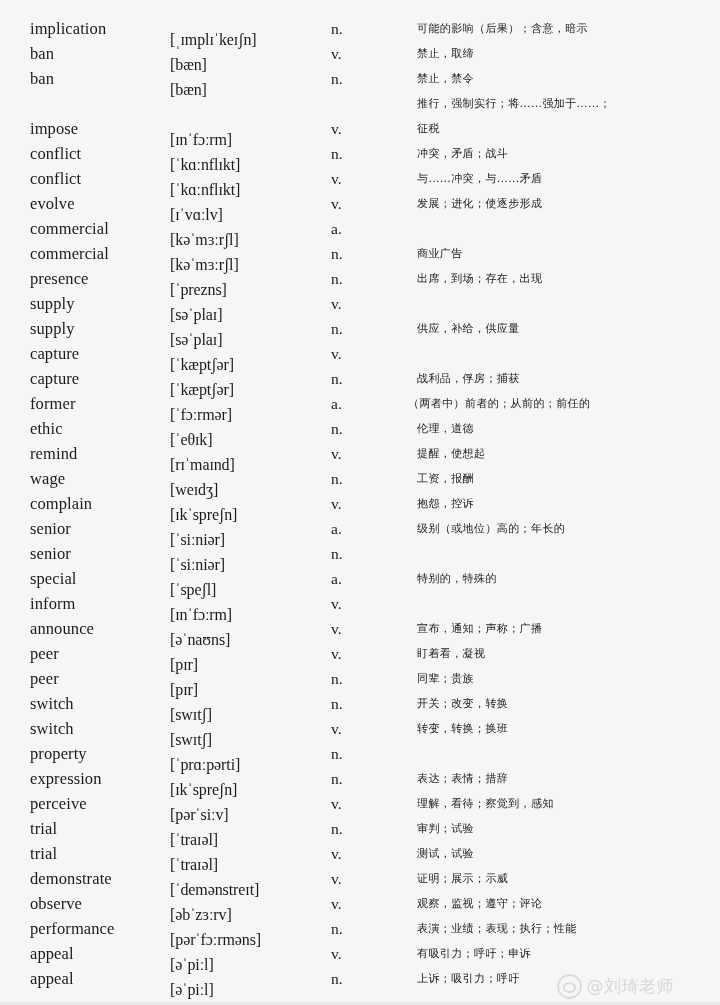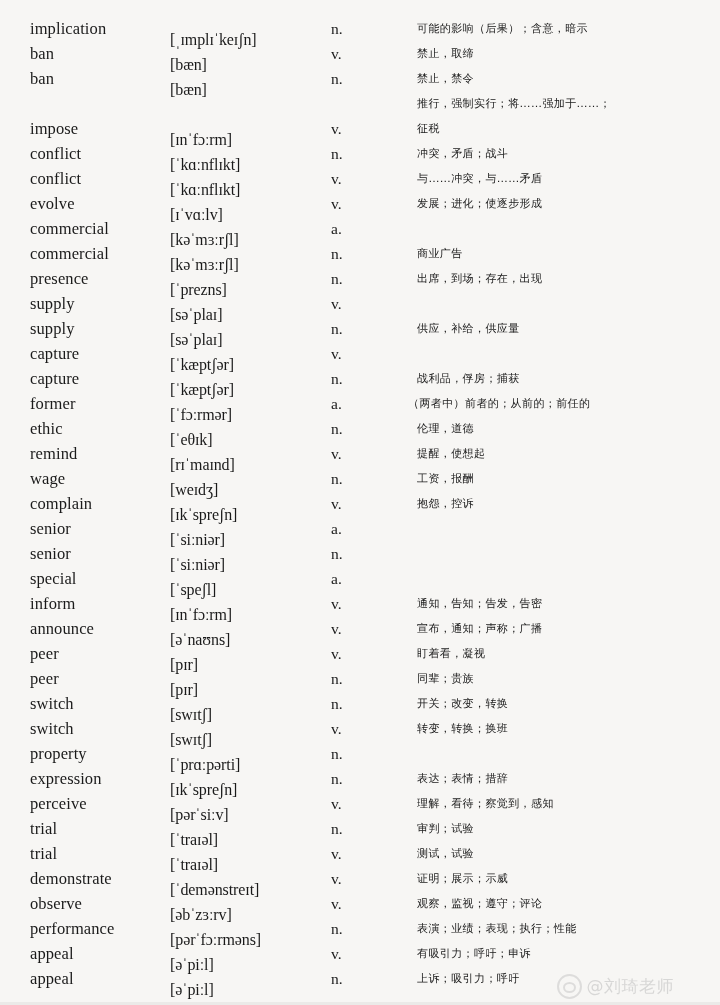--- a/index.html
+++ b/index.html
@@ -221,36 +221,37 @@
       <div class="vocab-row">
         <span class="col-word">complain</span>
         <span class="col-phonetic">[ɪkˈspreʃn]</span>
         <span class="col-pos">v.</span>
         <span class="col-def">抱怨，控诉</span>
       </div>
       <div class="vocab-row">
         <span class="col-word">senior</span>
         <span class="col-phonetic">[ˈsiːniər]</span>
         <span class="col-pos">a.</span>
+        <span class="col-def">级别（或地位）高的；年长的</span>
       </div>
       <div class="vocab-row">
         <span class="col-word">senior</span>
         <span class="col-phonetic">[ˈsiːniər]</span>
         <span class="col-pos">n.</span>
       </div>
       <div class="vocab-row">
         <span class="col-word">special</span>
         <span class="col-phonetic">[ˈspeʃl]</span>
         <span class="col-pos">a.</span>
+        <span class="col-def">特别的，特殊的</span>
       </div>
       <div class="vocab-row">
         <span class="col-word">inform</span>
         <span class="col-phonetic">[ɪnˈfɔːrm]</span>
         <span class="col-pos">v.</span>
-        <span class="col-def">通知，告知；告发，告密</span>
       </div>
       <div class="vocab-row">
         <span class="col-word">announce</span>
         <span class="col-phonetic">[əˈnaʊns]</span>
         <span class="col-pos">v.</span>
         <span class="col-def">宣布，通知；声称；广播</span>
       </div>
       <div class="vocab-row">
         <span class="col-word">peer</span>
         <span class="col-phonetic">[pɪr]</span>

